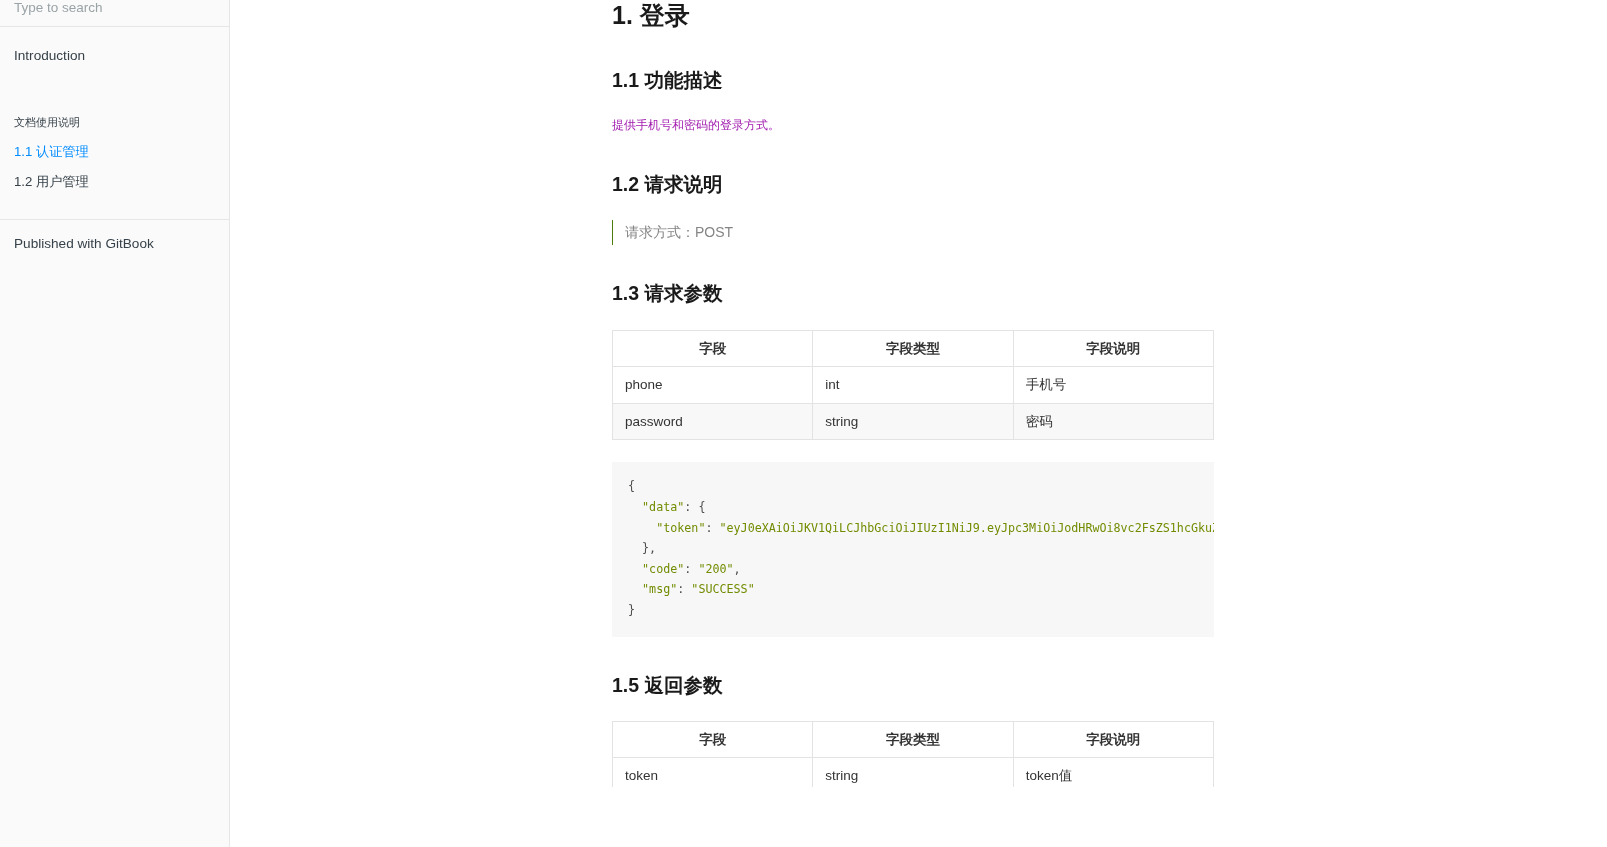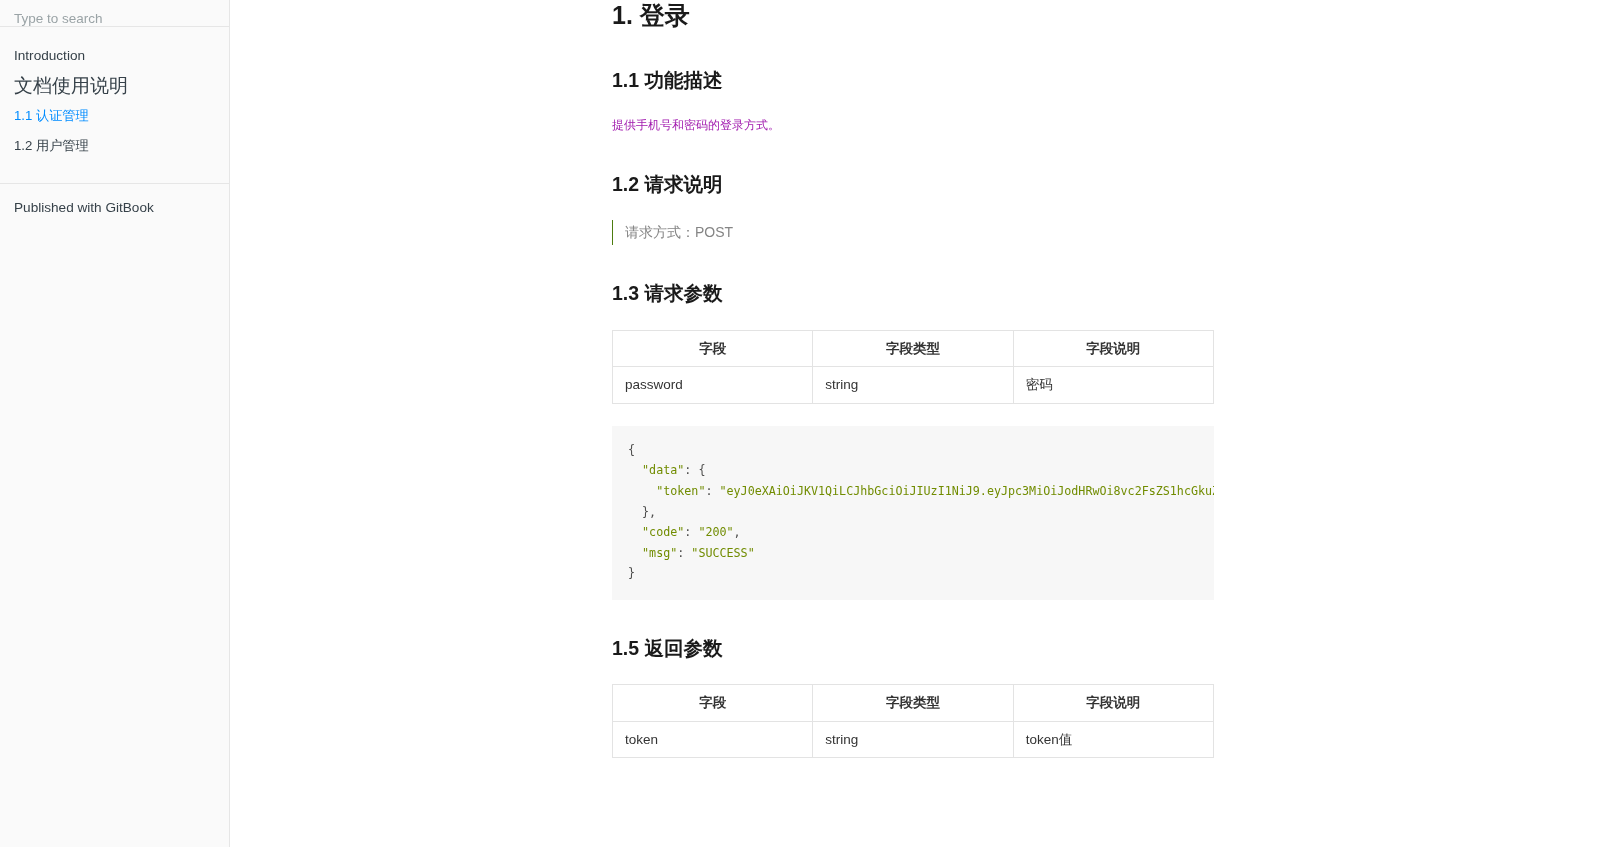--- a/index.html
+++ b/index.html
@@ -30,36 +30,36 @@
     background: #fafafa;
   }
   .search-input {
     width: 100%;
     border: 0; outline: 0; background: transparent;
     font-family: "Liberation Sans", "DejaVu Sans", sans-serif;
     font-size: 13.5px;
     color: #7e888b;
     padding: 0; margin: 0;
     line-height: 16px;
-    position: relative; top: 11px;
+    position: relative; top: 0;
   }
   .search-input::placeholder { color: #9aa3a6; opacity: 1; }
 
   .nav-list { padding: 14px 0 12px 0; }
   .nav-item {
     display: block;
     font-size: 13.6px;
     line-height: 18px;
     color: #364149;
     padding: 6px 14px 6px 14px;
     text-decoration: none;
     cursor: pointer;
     white-space: nowrap;
   }
-  .nav-item.cn { font-size: 19px; }
+  .nav-item.cn { font-size: 11px; margin-top: 36px; }
   .nav-item.sub { padding-left: 14px; font-size: 13.2px; }
   .nav-item.active { color: #008cff; }
   .nav-divider { height: 1px; background: #e6e6e6; margin: 10px 0 0 0; }
 
   .footer-link {
     display: block;
     font-size: 13.6px;
     color: #364149;
     padding: 16px 14px 0 14px;
     text-decoration: none;
@@ -226,20 +226,25 @@
       <table class="doc-table">
         <thead>
           <tr>
             <th>字段</th>
             <th>字段类型</th>
             <th>字段说明</th>
           </tr>
         </thead>
         <tbody>
           <tr>
+            <td>phone</td>
+            <td>int</td>
+            <td>手机号</td>
+          </tr>
+          <tr>
             <td>password</td>
             <td>string</td>
             <td>密码</td>
           </tr>
         </tbody>
       </table>
 
       <pre class="code-block"><span class="ln"><span class="tok-punct">{</span></span><span class="ln">  <span class="tok-key">"data"</span><span class="tok-punct">: {</span></span><span class="ln">    <span class="tok-key">"token"</span><span class="tok-punct">: </span><span class="tok-str">"eyJ0eXAiOiJKV1QiLCJhbGciOiJIUzI1NiJ9.eyJpc3MiOiJodHRwOi8vc2FsZS1hcGkuZGV2L2x</span></span><span class="ln"><span class="tok-punct">  },</span></span><span class="ln">  <span class="tok-key">"code"</span><span class="tok-punct">: </span><span class="tok-str">"200"</span><span class="tok-punct">,</span></span><span class="ln">  <span class="tok-key">"msg"</span><span class="tok-punct">: </span><span class="tok-str">"SUCCESS"</span></span><span class="ln"><span class="tok-punct">}</span></span></pre>
 
       <h2 class="doc-h2">1.5 返回参数</h2>

